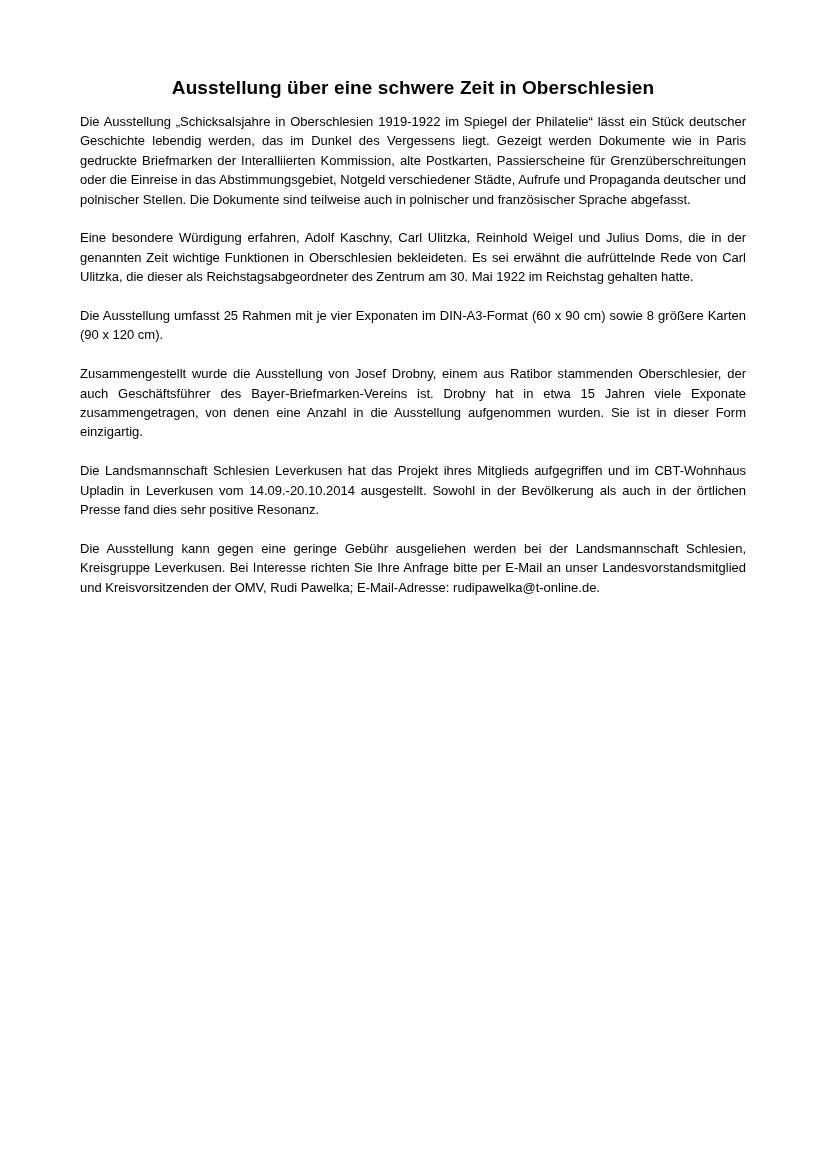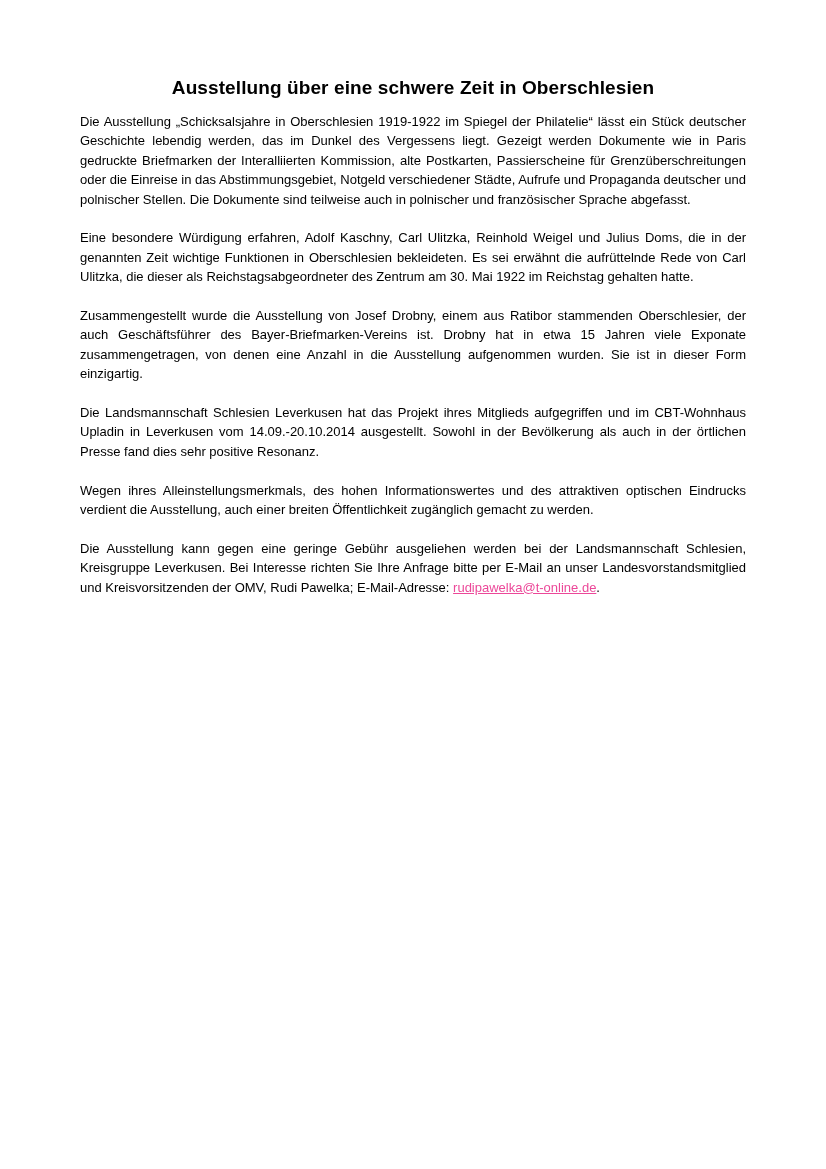--- a/index.html
+++ b/index.html
@@ -32,40 +32,39 @@
   .para {
     font-size: 13px;
     line-height: 19.4px;
     text-align: justify;
     margin: 0 0 19.4px 0;
   }
   .para:last-child {
     margin-bottom: 0;
   }
   a.email-link {
-    color: #ec4899;
-    text-decoration: underline;
+    color: #000000;
     cursor: pointer;
   }
 </style>
 </head>
 <body>
 
 <div class="page">
 
   <h1 class="doc-title">Ausstellung über eine schwere Zeit in Oberschlesien</h1>
 
   <p class="para">Die Ausstellung „Schicksalsjahre in Oberschlesien 1919-1922 im Spiegel der Philatelie“ lässt ein Stück deutscher Geschichte lebendig werden, das im Dunkel des Vergessens liegt. Gezeigt werden Dokumente wie in Paris gedruckte Briefmarken der Interalliierten Kommission, alte Postkarten, Passierscheine für Grenzüberschreitungen oder die Einreise in das Abstimmungsgebiet, Notgeld verschiedener Städte, Aufrufe und Propaganda deutscher und polnischer Stellen. Die Dokumente sind teilweise auch in polnischer und französischer Sprache abgefasst.</p>
 
   <p class="para">Eine besondere Würdigung erfahren, Adolf Kaschny, Carl Ulitzka, Reinhold Weigel und Julius Doms, die in der genannten Zeit wichtige Funktionen in Oberschlesien bekleideten. Es sei erwähnt die aufrüttelnde Rede von Carl Ulitzka, die dieser als Reichstagsabgeordneter des Zentrum am 30. Mai 1922 im Reichstag gehalten hatte.</p>
 
+  <p class="para">Die Ausstellung umfasst 25 Rahmen mit je vier Exponaten im DIN-A3-Format (60 x 90 cm) sowie 8 größere Karten (90 x 120 cm).</p>
 
   <p class="para">Zusammengestellt wurde die Ausstellung von Josef Drobny, einem aus Ratibor stammenden Oberschlesier, der auch Geschäftsführer des Bayer-Briefmarken-Vereins ist. Drobny hat in etwa 15 Jahren viele Exponate zusammengetragen, von denen eine Anzahl in die Ausstellung aufgenommen wurden. Sie ist in dieser Form einzigartig.</p>
 
   <p class="para">Die Landsmannschaft Schlesien Leverkusen hat das Projekt ihres Mitglieds aufgegriffen und im CBT-Wohnhaus Upladin in Leverkusen vom 14.09.-20.10.2014 ausgestellt. Sowohl in der Bevölkerung als auch in der örtlichen Presse fand dies sehr positive Resonanz.</p>
 
-  <p class="para">Wegen ihres Alleinstellungsmerkmals, des hohen Informationswertes und des attraktiven optischen Eindrucks verdient die Ausstellung, auch einer breiten Öffentlichkeit zugänglich gemacht zu werden.</p>
 
   <p class="para">
     <span>Die Ausstellung kann gegen eine geringe Gebühr ausgeliehen werden bei der Landsmannschaft Schlesien, Kreisgruppe Leverkusen. Bei Interesse richten Sie Ihre Anfrage bitte per E-Mail an unser Landesvorstandsmitglied und Kreisvorsitzenden der OMV, Rudi Pawelka; E-Mail-Adresse: </span><a class="email-link">rudipawelka@t-online.de</a><span>.</span>
   </p>
 
 </div>
 
 </body></html>

